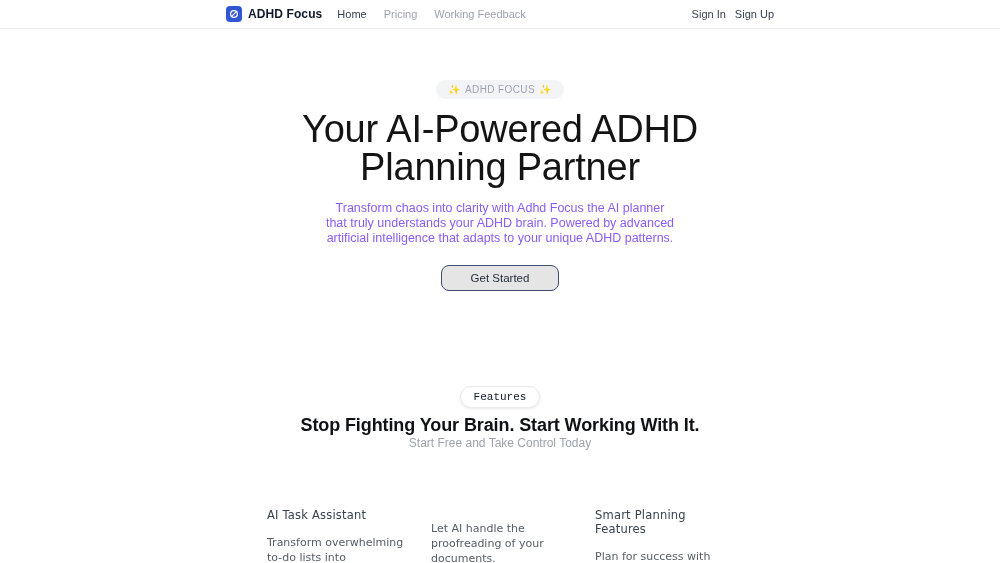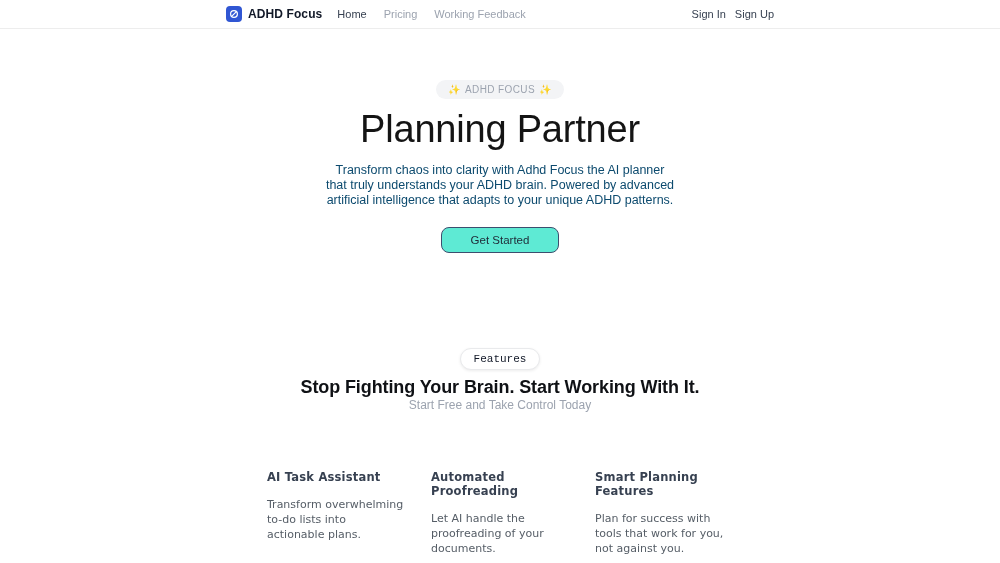--- a/index.html
+++ b/index.html
@@ -22,39 +22,39 @@
   
   .hero { text-align:center; padding-top:50px; }
   .hero-badge { display:inline-flex; align-items:center; gap:4px;
                 background:#f3f4f6; border-radius:999px; padding:4px 12px;
                 font-size:10px; color:#9ca3af; letter-spacing:.4px; }
   .hero-badge .sparkle { font-size:10px; }
   .hero-title { margin-top:11px; font-size:38px; font-weight:400; line-height:1.0;
                 color:#141414; letter-spacing:-.2px; }
   .hero-title span { display:block; }
   .hero-sub { margin:15px auto 0; width:352px; font-size:12.5px; line-height:15px;
-              color:#0c4a6e; }
-  .cta-btn { margin-top:19px; display:inline-block; background:#5eead4;
+              color:#8b5cf6; }
+  .cta-btn { margin-top:19px; display:inline-block; background:#e5e5e5;
              border:1px solid #3d4e6e; border-radius:8px; padding:6px 29px;
              font-size:11.5px; color:#1f2937; font-family:"Liberation Sans", sans-serif;
              cursor:pointer; }
 
   
   .features { text-align:center; margin-top:95px; }
   .feature-pill { display:inline-block; background:#ffffff; border:1px solid #e9eaec;
                   border-radius:999px; padding:4px 13px; font-size:11px; color:#111827;
                   box-shadow:0 1px 3px rgba(0,0,0,.08);font-family:Liberation Mono, monospace; }
   .features-heading { margin-top:7px; font-size:18px; font-weight:bold; color:#0f1115;
                       letter-spacing:-.1px; }
   .features-sub { margin-top:0; font-size:12px; color:#9ca3af; }
 
   .feature-grid { width:466px; margin:58px auto 0; display:grid;
                   grid-template-columns:1fr 1fr 1fr; column-gap:26px; text-align:left; }
   .feature-card { font-family:"DejaVu Sans", sans-serif; }
-  .feature-title { font-size:11.5px; font-weight:bold; color:#374151; letter-spacing:.2px; }
+  .feature-title { font-size:11.5px; font-weight:normal; color:#374151; letter-spacing:.2px; }
   .feature-desc { margin-top:13px; font-size:11px; line-height:15px; color:#555d66; }
 </style>
 </head>
 <body>
 
 <header class="navbar">
   <div class="nav-inner">
     <div class="brand">
       <span class="logo">
         <svg width="10" height="10" viewBox="0 0 10 10">
@@ -76,40 +76,40 @@
   </div>
 </header>
 
 <section class="hero">
   <div class="hero-badge">
     <span class="sparkle">✨</span>
     <span>ADHD FOCUS</span>
     <span class="sparkle">✨</span>
   </div>
   <h1 class="hero-title">
+    <span>Your AI-Powered ADHD</span>
     <span>Planning Partner</span>
   </h1>
   <p class="hero-sub">Transform chaos into clarity with Adhd Focus the AI planner that truly understands your ADHD brain. Powered by advanced artificial intelligence that adapts to your unique ADHD patterns.</p>
   <div>
     <button class="cta-btn">Get Started</button>
   </div>
 </section>
 
 <section class="features">
   <div class="feature-pill">Features</div>
   <h2 class="features-heading">Stop Fighting Your Brain. Start Working With It.</h2>
   <div class="features-sub">Start Free and Take Control Today</div>
 
   <div class="feature-grid">
     <div class="feature-card">
       <div class="feature-title">AI Task Assistant</div>
       <div class="feature-desc">Transform overwhelming to-do lists into actionable plans.</div>
     </div>
     <div class="feature-card">
-      <div class="feature-title">Automated Proofreading</div>
       <div class="feature-desc">Let AI handle the proofreading of your documents.</div>
     </div>
     <div class="feature-card">
       <div class="feature-title">Smart Planning Features</div>
       <div class="feature-desc">Plan for success with tools that work for you, not against you.</div>
     </div>
   </div>
 </section>
 
 </body></html>

